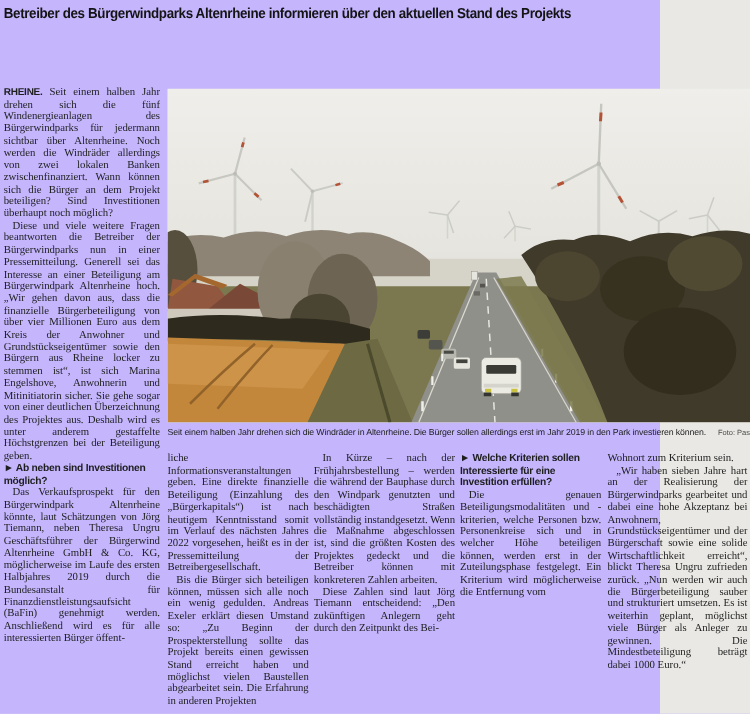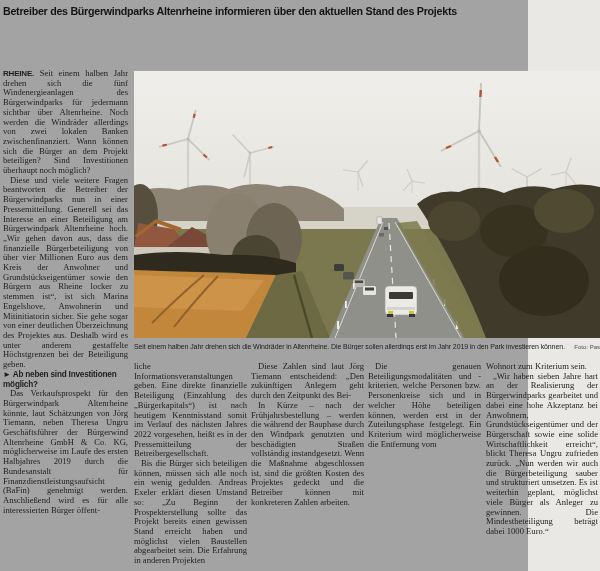--- a/index.html
+++ b/index.html
@@ -1,17 +1,17 @@
 <!DOCTYPE html>
 <html lang="de"><head>
 <meta charset="utf-8">
 <style>
   html,body{margin:0;padding:0;}
   body{width:600px;height:571px;overflow:hidden;background:#e9e8e4;}
-  .page{position:absolute;left:0;top:0;width:528px;height:571px;background:#a3a3a3;font-family:"Liberation Serif",serif;color:#1d1d1d;}
+  .page{position:absolute;left:0;top:0;width:528px;height:571px;background:#c4b5fd;font-family:"Liberation Serif",serif;color:#1d1d1d;}
   .kicker{position:absolute;left:3px;top:5px;width:594px;font-family:"Liberation Sans",sans-serif;font-weight:700;font-size:11.5px;letter-spacing:-0.3px;color:#141414;white-space:nowrap;transform:scaleX(0.93);transform-origin:left;}
   .headline{position:absolute;left:1px;top:18px;width:598px;font-family:"Liberation Serif",serif;font-weight:700;font-size:36px;letter-spacing:-1.2px;color:#101010;white-space:nowrap;}
   .col{position:absolute;font-size:8.6px;line-height:9.7px;text-align:justify;overflow:hidden;hyphens:auto;color:#1e1e1e;}
   .col p{margin:0;}
   .col p.ind{text-indent:7px;}
   .lead-in{font-family:"Liberation Sans",sans-serif;font-weight:700;font-size:8px;letter-spacing:-0.2px;}
   .sec-head{font-family:"Liberation Sans",sans-serif;font-weight:700;font-size:8.2px;line-height:9.7px;text-align:left;margin:2px 0 0 0;letter-spacing:-0.2px;}
   .col1{left:3px;top:69px;width:125px;height:500px;}
   .col2{left:134px;top:362px;width:113px;height:208px;}
   .col3{left:251px;top:362px;width:113px;height:208px;}
@@ -194,25 +194,26 @@
     <span class="caption">Seit einem halben Jahr drehen sich die Windräder in Altenrheine. Die Bürger sollen allerdings erst im Jahr 2019 in den Park investieren können.</span>
     <span class="credit">Foto: Pas</span>
   </div>
 
   <div class="col col2">
     <p>liche Informationsveranstaltungen geben. Eine direkte finanzielle Beteiligung (Einzahlung des „Bürgerkapitals“) ist nach heutigem Kenntnisstand somit im Verlauf des nächsten Jahres 2022 vorgesehen, heißt es in der Pressemitteilung der Betreibergesellschaft.</p>
     <p class="ind">Bis die Bürger sich beteiligen können, müssen sich alle noch ein wenig gedulden. Andreas Exeler erklärt diesen Umstand so: „Zu Beginn der Prospekterstellung sollte das Projekt bereits einen gewissen Stand erreicht haben und möglichst vielen Baustellen abgearbeitet sein. Die Erfahrung in anderen Projekten</p>
   </div>
 
   <div class="col col3">
+    <p class="ind">In Kürze – nach der Frühjahrsbestellung – werden die während der Bauphase durch den Windpark genutzten und beschädigten Straßen vollständig instandgesetzt. Wenn die Maßnahme abgeschlossen ist, sind die größten Kosten des Projektes gedeckt und die Betreiber können mit konkreteren Zahlen arbeiten.</p>
     <p class="ind">Diese Zahlen sind laut Jörg Tiemann entscheidend: „Den zukünftigen Anlegern geht durch den Zeitpunkt des Bei-</p>
-    <p class="ind">In Kürze – nach der Frühjahrsbestellung – werden die während der Bauphase durch den Windpark genutzten und beschädigten Straßen vollständig instandgesetzt. Wenn die Maßnahme abgeschlossen ist, sind die größten Kosten des Projektes gedeckt und die Betreiber können mit konkreteren Zahlen arbeiten.</p>
   </div>
 
   <div class="col col4">
+    <p class="sec-head">► Welche Kriterien sollen Interessierte für eine Investition erfüllen?</p>
     <p class="ind">Die genauen Beteiligungsmodalitäten und -kriterien, welche Personen bzw. Personenkreise sich und in welcher Höhe beteiligen können, werden erst in der Zuteilungsphase festgelegt. Ein Kriterium wird möglicherweise die Entfernung vom</p>
   </div>
 
   <div class="col col5">
     <p>Wohnort zum Kriterium sein.</p>
     <p class="ind">„Wir haben sieben Jahre hart an der Realisierung der Bürgerwindparks gearbeitet und dabei eine hohe Akzeptanz bei Anwohnern, Grundstückseigentümer und der Bürgerschaft sowie eine solide Wirtschaftlichkeit erreicht“, blickt Theresa Ungru zufrieden zurück. „Nun werden wir auch die Bürgerbeteiligung sauber und strukturiert umsetzen. Es ist weiterhin geplant, möglichst viele Bürger als Anleger zu gewinnen. Die Mindestbeteiligung beträgt dabei 1000 Euro.“</p>
   </div>
 
 </div>
 

